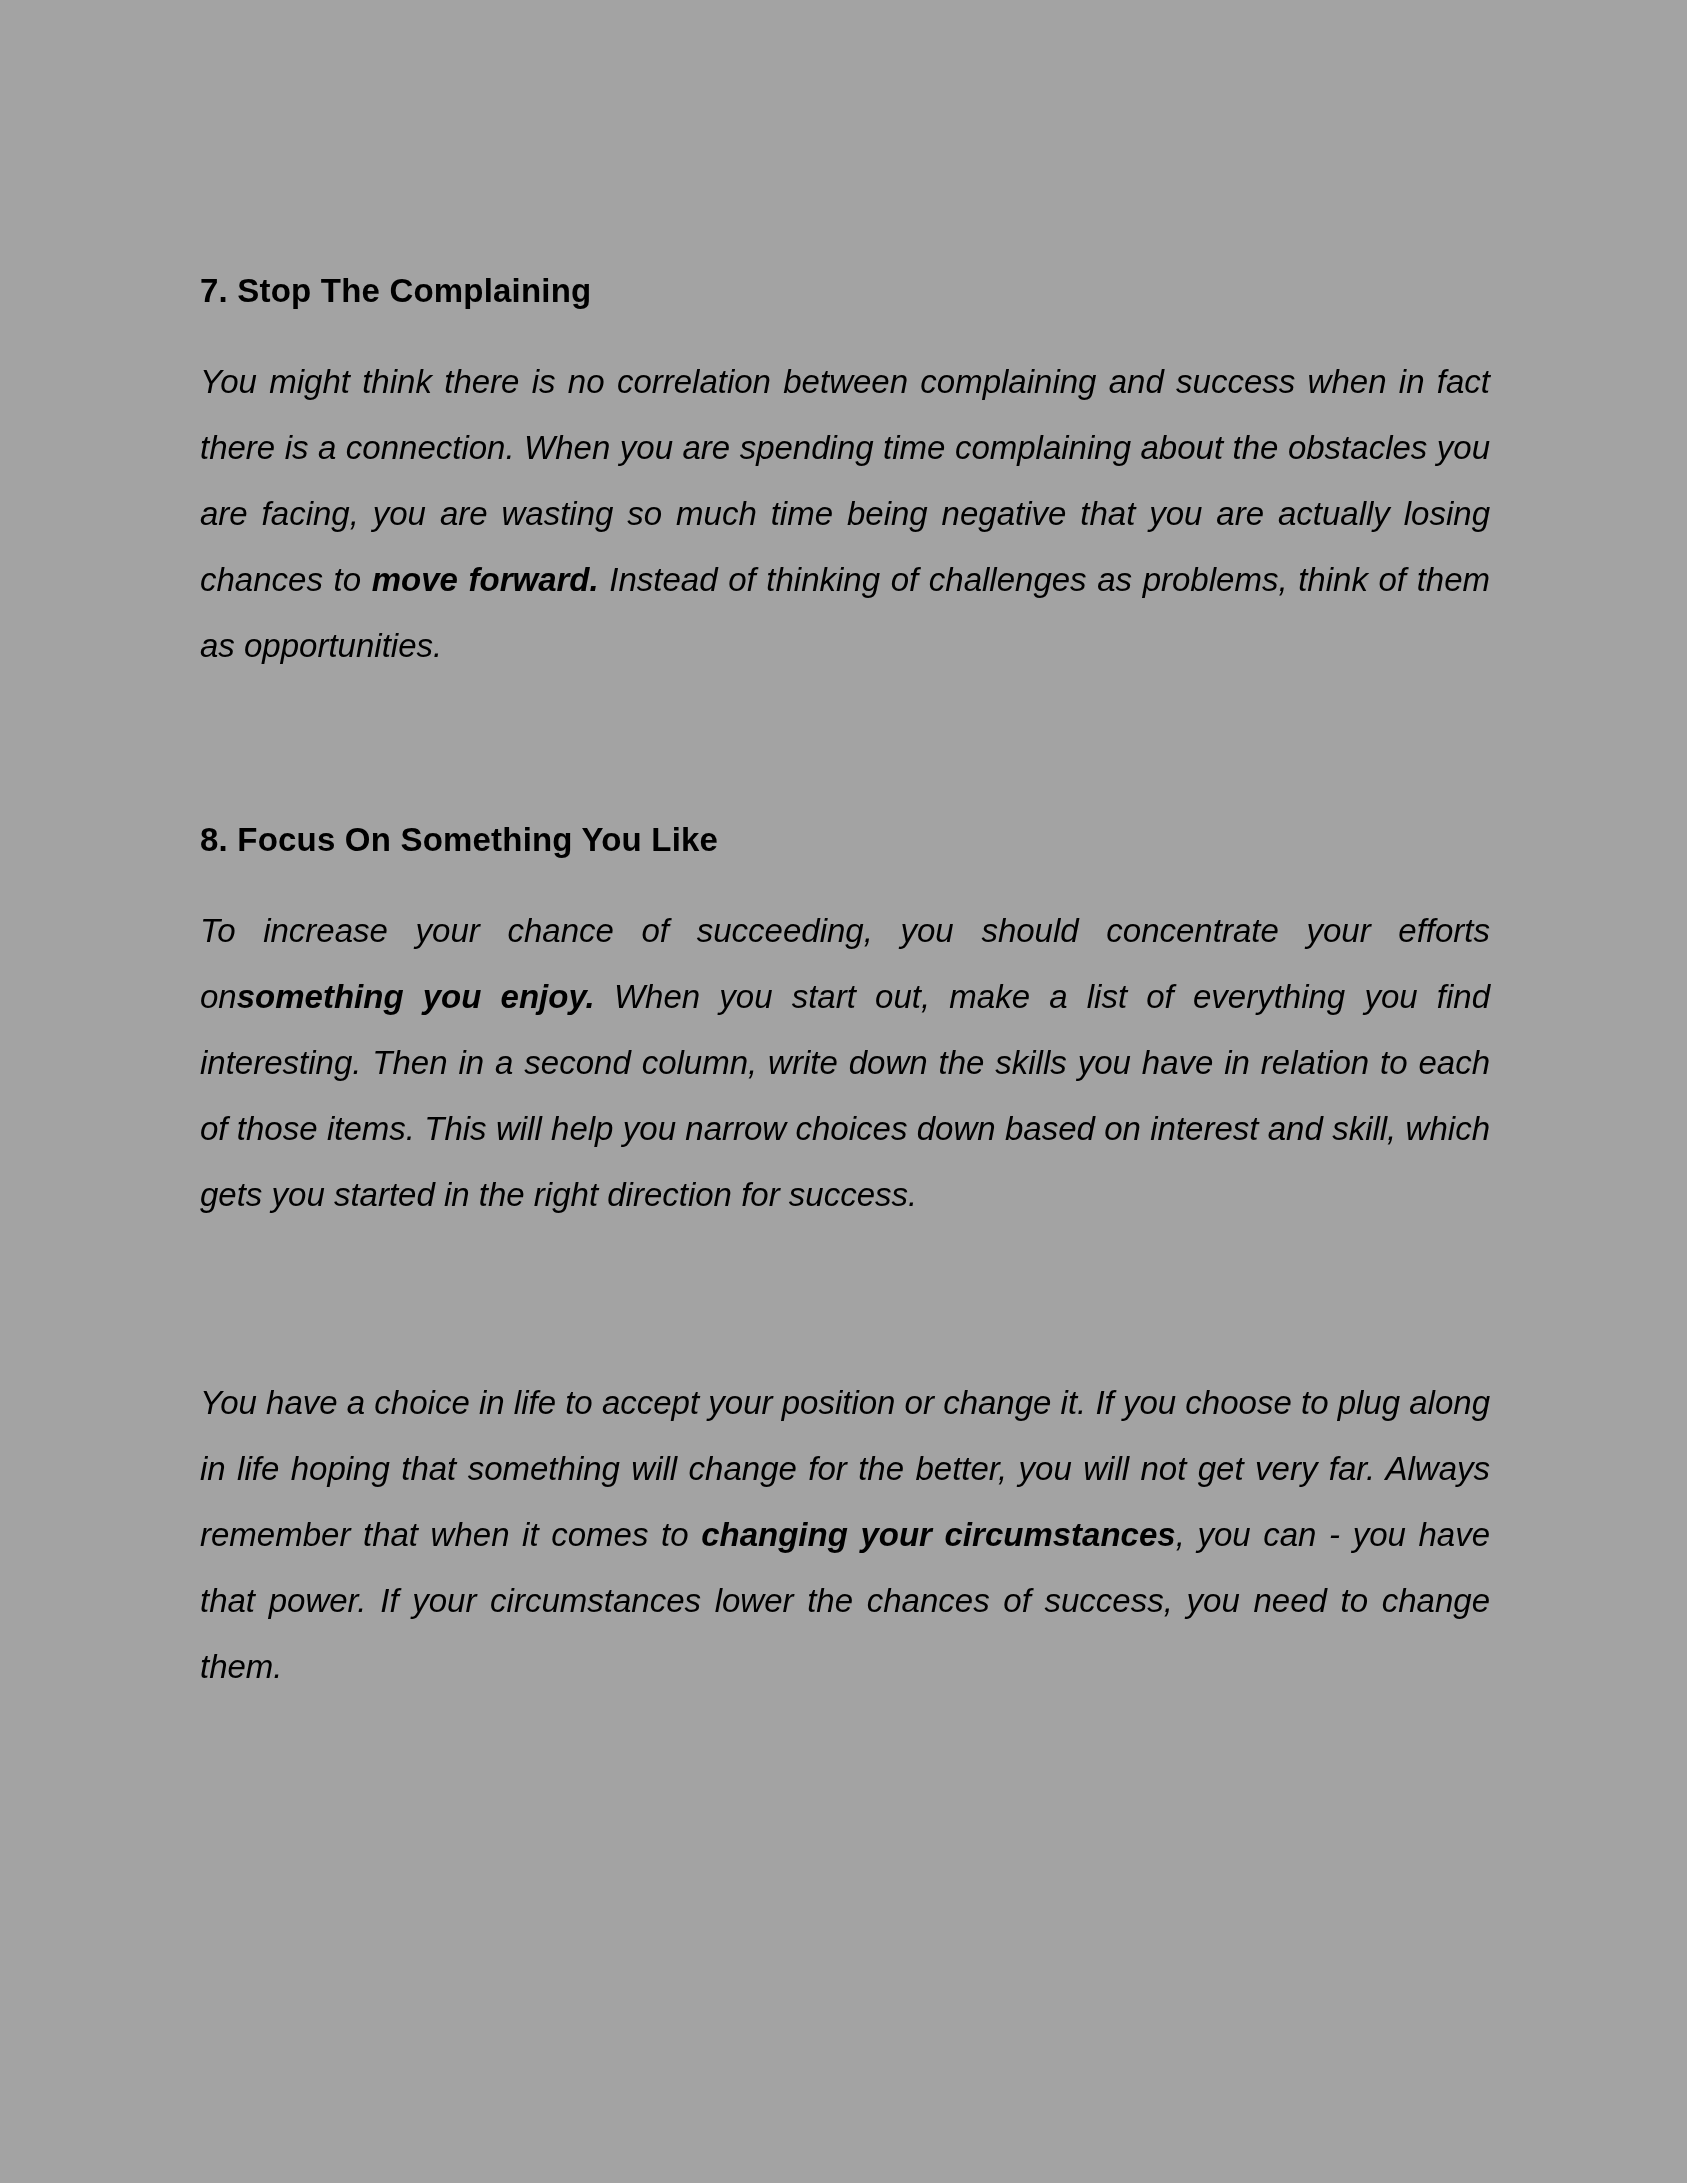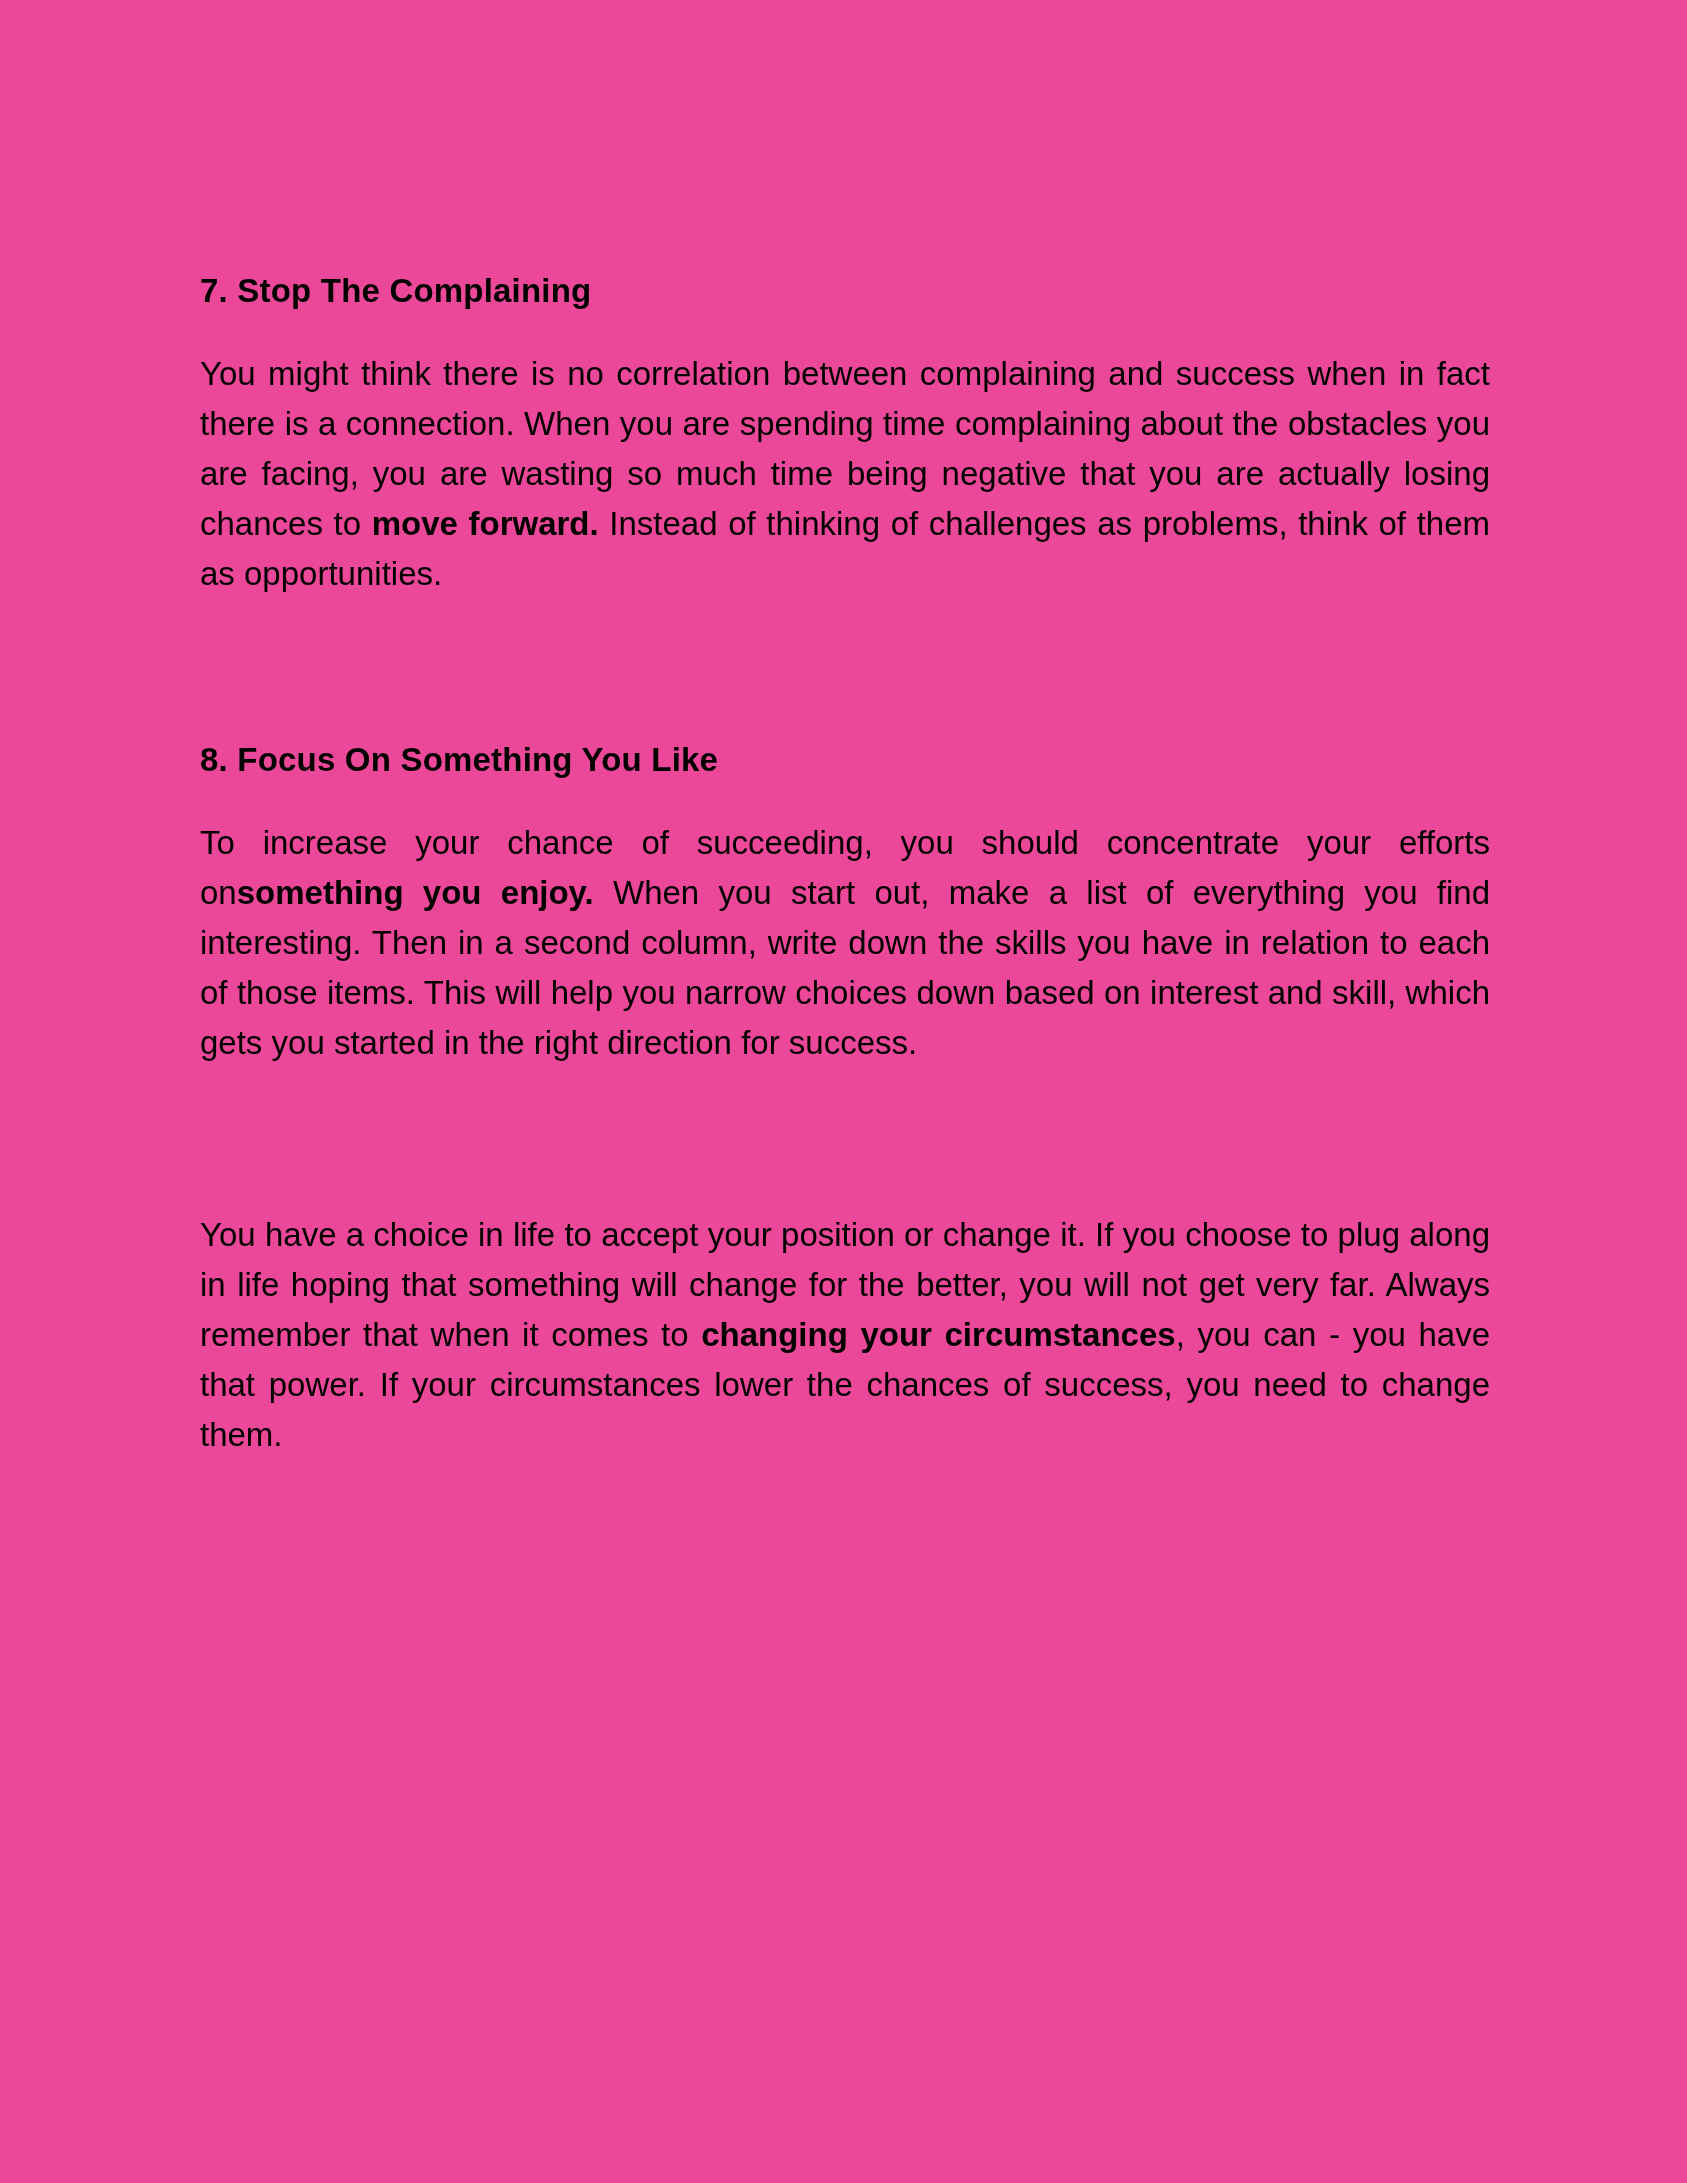--- a/index.html
+++ b/index.html
@@ -12,21 +12,21 @@
     background: #ffffff;
     font-family: "Liberation Sans", sans-serif;
     color: #000000;
     -webkit-font-smoothing: antialiased;
   }
 
   .page {
     position: relative;
     width: 1687px;
     height: 2183px;
-    background: #ec4899;
+    background: #a3a3a3;
     box-sizing: border-box;
     padding: 272px 198px 0 200px;
   }
 
   .doc-body {
     width: 1290px;
   }
 
   .section {
     margin: 0 0 142px 0;
@@ -41,26 +41,27 @@
     line-height: 1.18;
     letter-spacing: 0.2px;
     margin: 0 0 38px 0;
     text-align: left;
     color: #000000;
   }
 
   .section-paragraph {
     font-size: 33px;
     font-weight: normal;
-    line-height: 50px;
+    line-height: 66px;
     text-align: justify;
     text-justify: inter-word;
     margin: 0;
     color: #000000;
     word-spacing: 0px;
+    font-style: italic;
   }
 
   .section-paragraph b,
   .section-paragraph .em {
     font-weight: bold;
   }
 
   
   .section-paragraph {
     hyphens: none;

